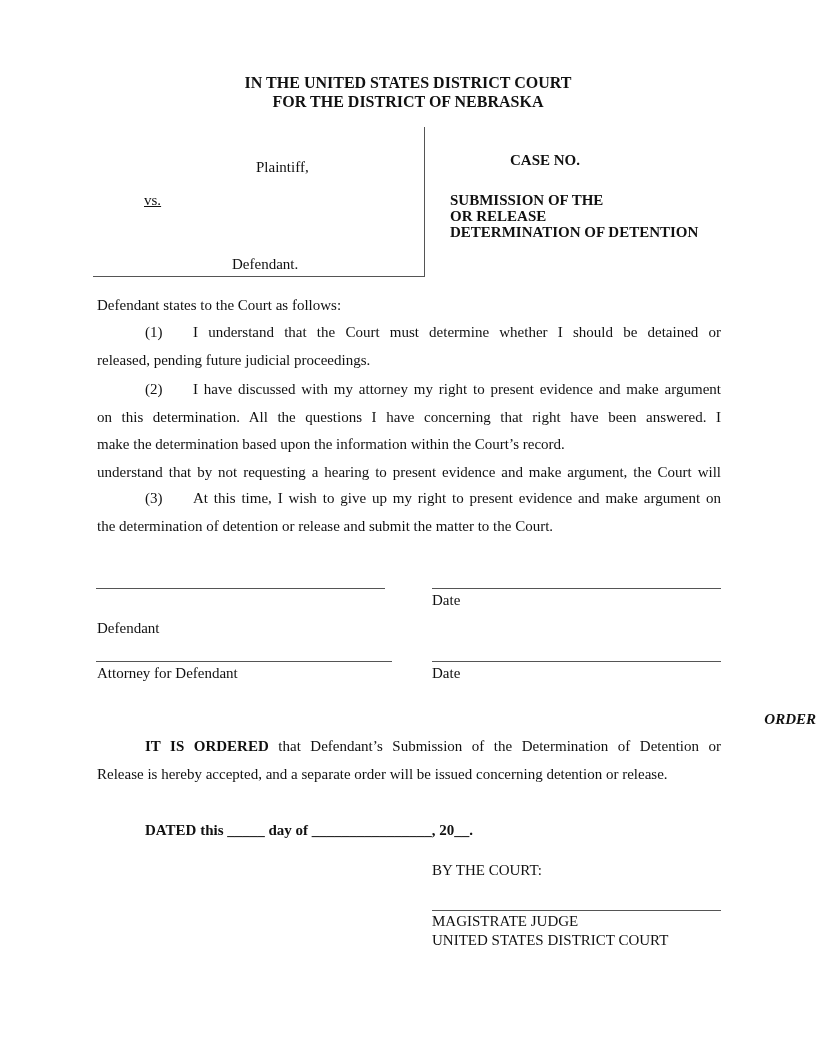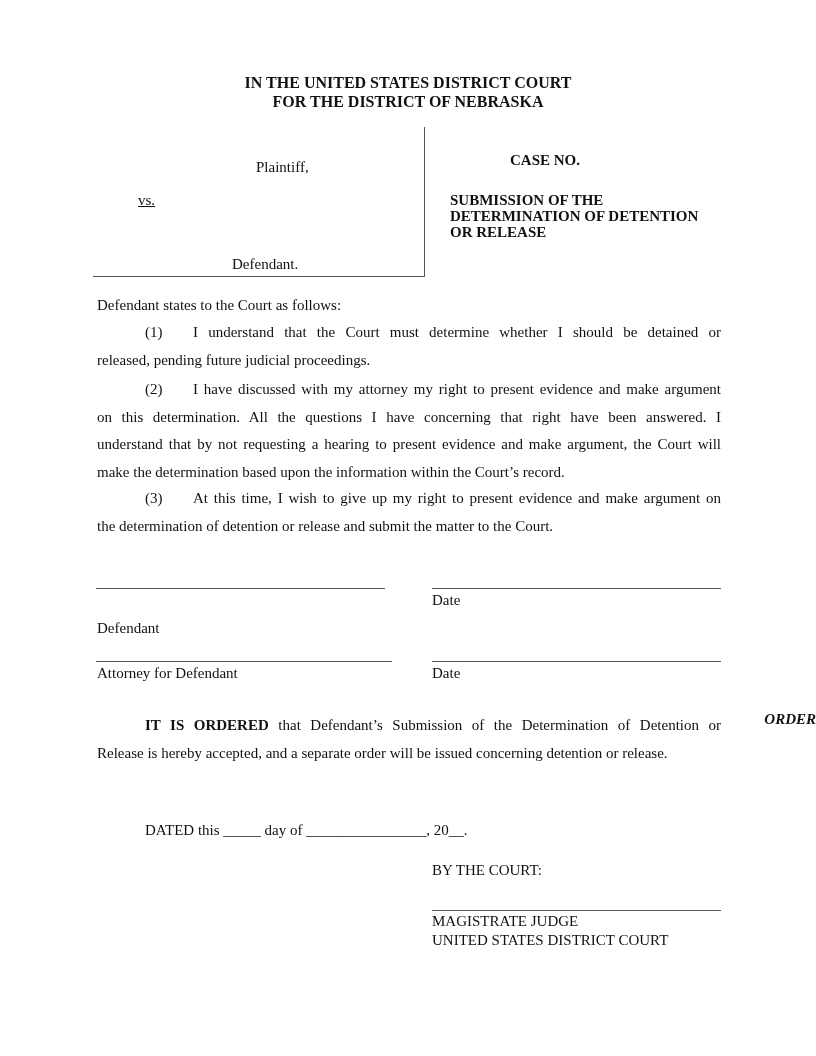--- a/index.html
+++ b/index.html
@@ -21,67 +21,67 @@
 </head>
 <body>
 
 <div class="abs heading" style="top:74px;">IN THE UNITED STATES DISTRICT COURT</div>
 <div class="abs heading" style="top:93px;">FOR THE DISTRICT OF NEBRASKA</div>
 
 <div>
   <div class="vline"></div>
   <div class="hline"></div>
   <div class="abs" style="left:256px; top:159px;">Plaintiff,</div>
-  <div class="abs" style="left:138px; top:192px;text-decoration:underline;">vs.</div>
+  <div class="abs" style="left:144px; top:192px;text-decoration:underline;">vs.</div>
   <div class="abs" style="left:232px; top:256px;">Defendant.</div>
 </div>
 
 <div class="abs bold" style="left:510px; top:144px;margin-top:8px;">CASE NO.</div>
 
 <div class="abs title-block" style="top:192px;">
   <div>SUBMISSION OF THE</div>
+  <div>OR RELEASE</div>
   <div>DETERMINATION OF DETENTION</div>
-  <div>OR RELEASE</div>
 </div>
 
 <div class="abs" style="left:97px; top:297px;">Defendant states to the Court as follows:</div>
 
 <div class="para" style="top:319px;">
   <span class="line indent"><span class="num">(1)</span><span>I understand that the Court must determine whether I should be detained or</span></span>
   <span class="line last">released, pending future judicial proceedings.</span>
 </div>
 
 <div class="para" style="top:376px;">
   <span class="line indent"><span class="num">(2)</span><span>I have discussed with my attorney my right to present evidence and make argument</span></span>
   <span class="line">on this determination.  All the questions I have concerning that right have been answered.  I</span>
+  <span class="line last">make the determination based upon the information within the Court’s record.</span>
   <span class="line">understand that by not requesting a hearing to present evidence and make argument, the Court will</span>
-  <span class="line last">make the determination based upon the information within the Court’s record.</span>
 </div>
 
 <div class="para" style="top:485px;">
   <span class="line indent"><span class="num">(3)</span><span>At this time, I wish to give up my right to present evidence and make argument on</span></span>
   <span class="line last">the determination of detention or release and submit the matter to the Court.</span>
 </div>
 
 <div class="sig-line" style="left:96px; top:588px; width:289px;"></div>
 <div class="sig-line" style="left:432px; top:588px; width:289px;"></div>
 <div class="abs" style="left:97px; top:592px;margin-top:28px;">Defendant</div>
 <div class="abs" style="left:432px; top:592px;">Date</div>
 
 <div class="sig-line" style="left:96px; top:661px; width:296px;"></div>
 <div class="sig-line" style="left:432px; top:661px; width:289px;"></div>
 <div class="abs" style="left:97px; top:665px;">Attorney for Defendant</div>
 <div class="abs" style="left:432px; top:665px;">Date</div>
 
 <div class="abs bold" style="left:0; width:816px; text-align:right; top:711px;font-style:italic;">ORDER</div>
 
-<div class="para" style="top:712px;">
+<div class="para" style="top:733px;">
   <span class="line indent"><span class="bold">IT IS ORDERED</span> <span>that Defendant’s Submission of the Determination of Detention or</span></span>
   <span class="line last">Release is hereby accepted, and a separate order will be issued concerning detention or release.</span>
 </div>
 
-<div class="abs" style="left:145px; top:822px;">DATED this _____ day of ________________, 20__.</div>
+<div class="abs" style="left:145px; top:822px;font-weight:bold;">DATED this _____ day of ________________, 20__.</div>
 
 <div class="abs" style="left:432px; top:862px;text-align:center;">BY THE COURT:</div>
 
 <div class="sig-line" style="left:432px; top:910px; width:289px;"></div>
 <div class="abs" style="left:432px; top:913px;">MAGISTRATE JUDGE</div>
 <div class="abs" style="left:432px; top:932px;">UNITED STATES DISTRICT COURT</div>
 
 </body></html>

